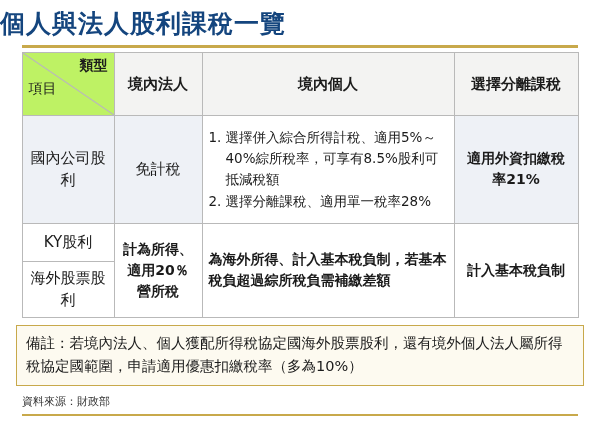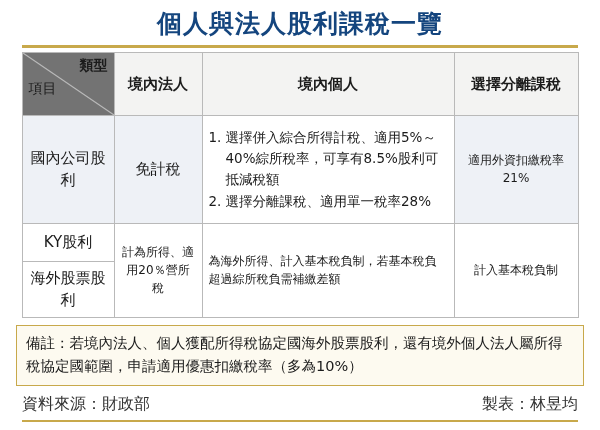--- a/index.html
+++ b/index.html
@@ -16,21 +16,20 @@
   .page {
     position: relative;
     width: 600px;
     height: 430px;
     box-sizing: border-box;
     background: #ffffff;
   }
   
   .title-wrap {
     padding: 10px 0 4px 0;
-    text-align: center;
   }
   .title {
     font-size: 25px;
     font-weight: bold;
     color: #14457e;
     letter-spacing: 1px;
     line-height: 1.15;
     display: inline-block;
   }
   .title-rule {
@@ -62,21 +61,21 @@
   .hdr-cell {
     background: #f3f3f2;
     text-align: center;
     font-size: 15px;
     font-weight: bold;
     height: 52px;
   }
   
   .split {
     position: relative;
-    background: #737373;
+    background: #bef264;
     height: 52px;
     padding: 0;
     overflow: hidden;
   }
   .split .diag {
     position: absolute;
     left: 0; top: 0;
     width: 100%; height: 100%;
   }
   .split .lbl-top {
@@ -111,22 +110,23 @@
     margin: 1px 0;
     line-height: 1.55;
     font-size: 13.5px;
   }
   .numlist li .num {
     position: absolute;
     left: 0;
     top: 0;
   }
   .cell-lines {
-    font-size: 12px;
+    font-size: 14px;
     line-height: 1.55;
+    font-weight: bold;
   }
   .big-label {
     font-size: 15px;
     font-weight: normal;
   }
   
   .note {
     width: 568px;
     margin: 7px auto 0 auto;
     border: 1px solid #c8a94b;
@@ -136,21 +136,21 @@
     font-size: 14.5px;
     line-height: 1.6;
     color: #1b1b1b;
   }
   
   .footer {
     width: 556px;
     margin: 8px auto 0 auto;
     display: flex;
     justify-content: space-between;
-    font-size: 16px;
+    font-size: 11px;
     color: #333;
   }
   .bottom-rule {
     width: 556px;
     height: 2px;
     background: #c8a94b;
     margin: 5px auto 0 auto;
   }
 </style>
 </head>
@@ -214,17 +214,16 @@
       </tr>
     </tbody>
   </table>
 
   <div class="note">
     <span>備註：若境內法人、個人獲配所得稅協定國海外股票股利，還有境外個人法人屬所得稅協定國範圍，申請適用優惠扣繳稅率（多為10%）</span>
   </div>
 
   <div class="footer">
     <span>資料來源：財政部</span>
-    <span>製表：林昱均</span>
   </div>
   <div class="bottom-rule"></div>
 
 </div>
 
 </body></html>

